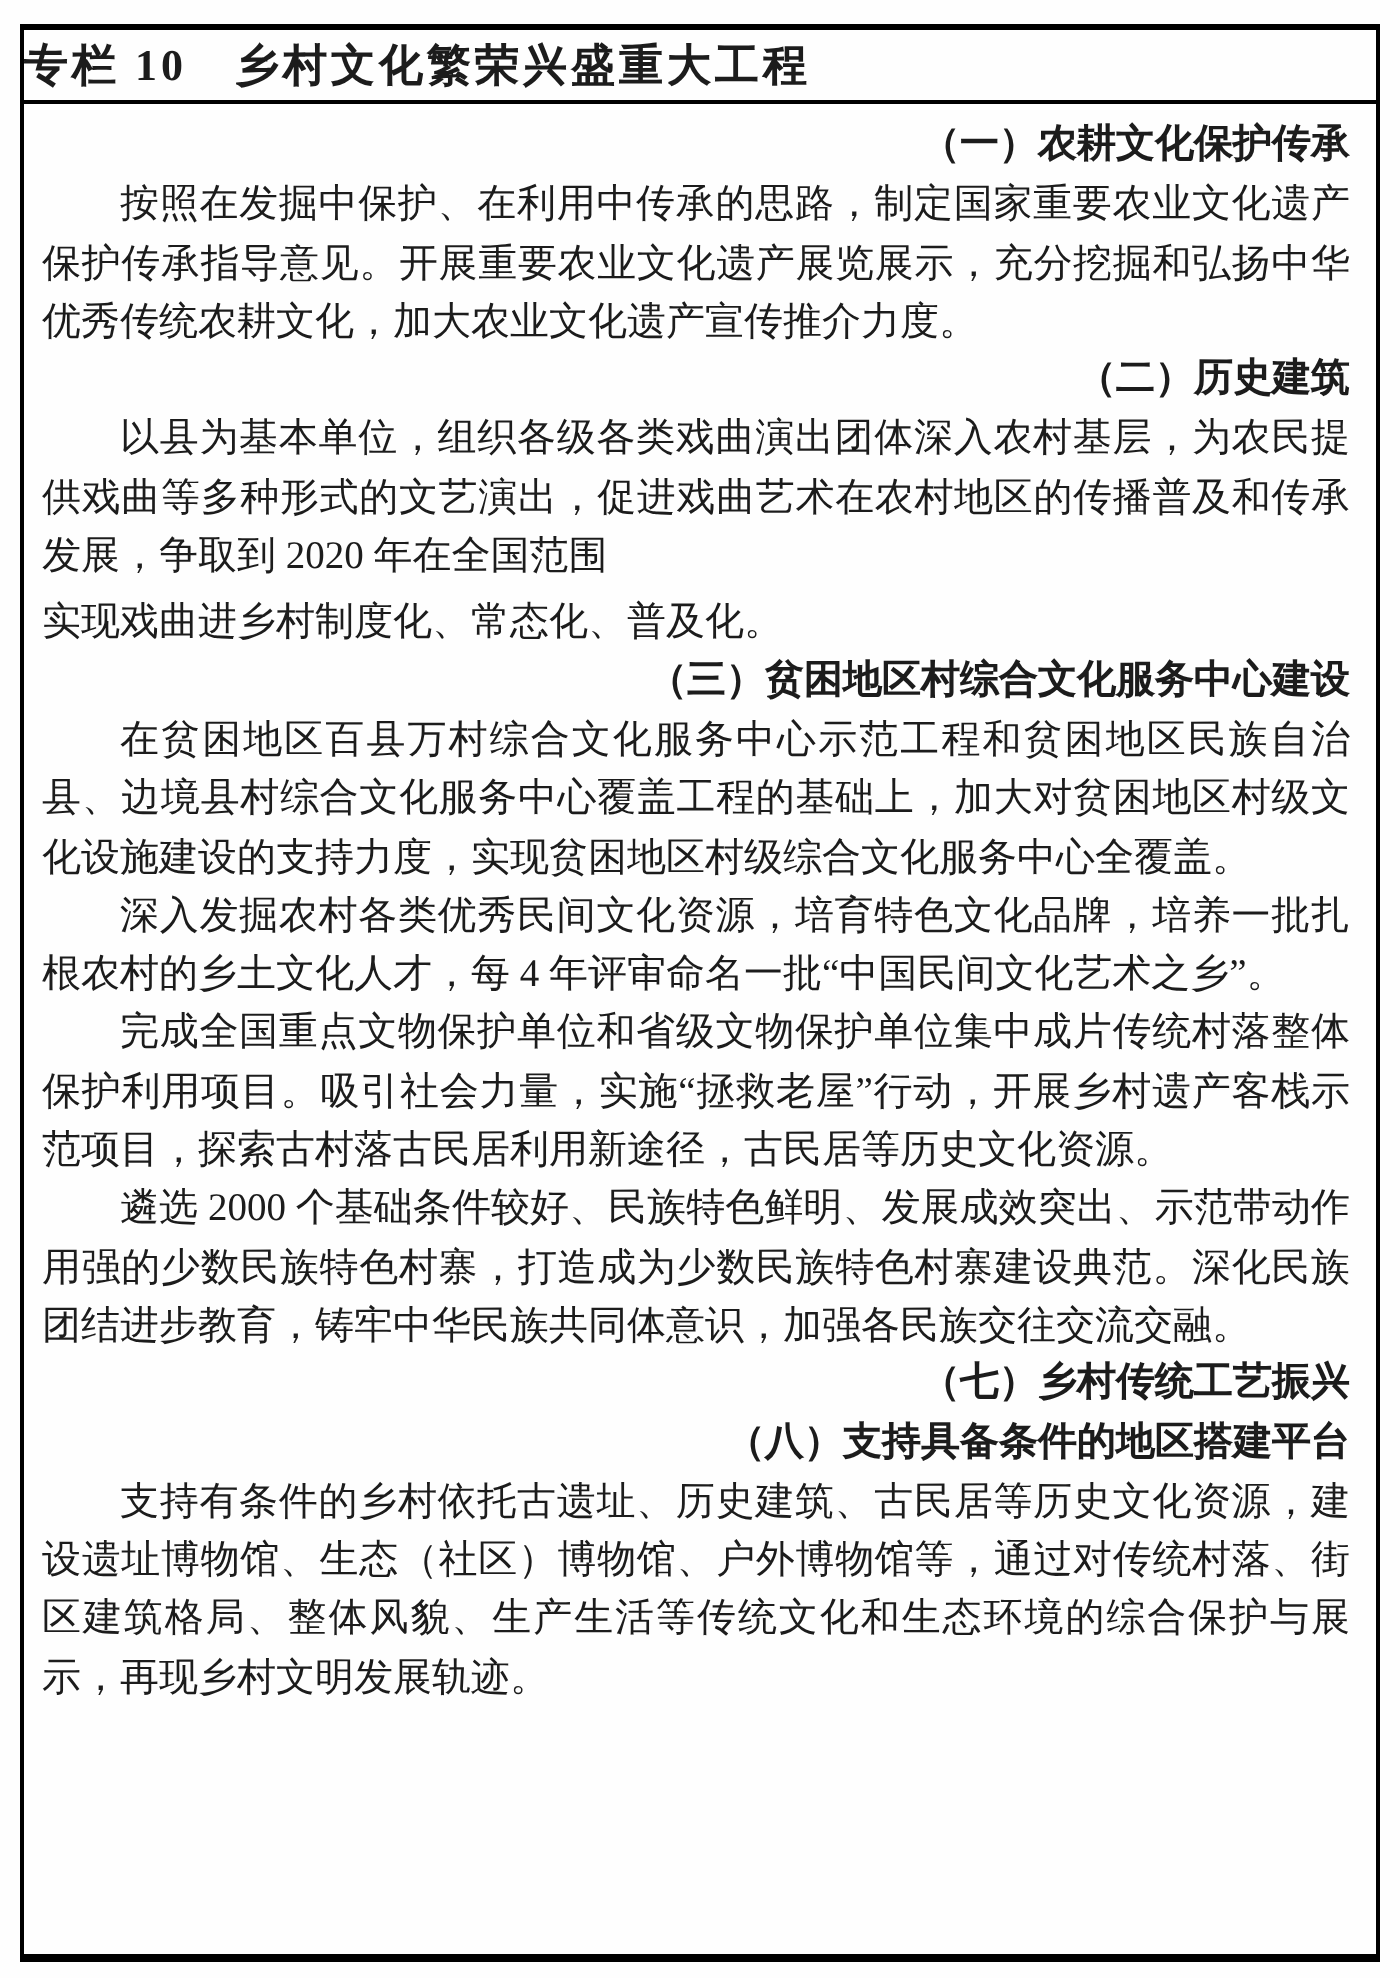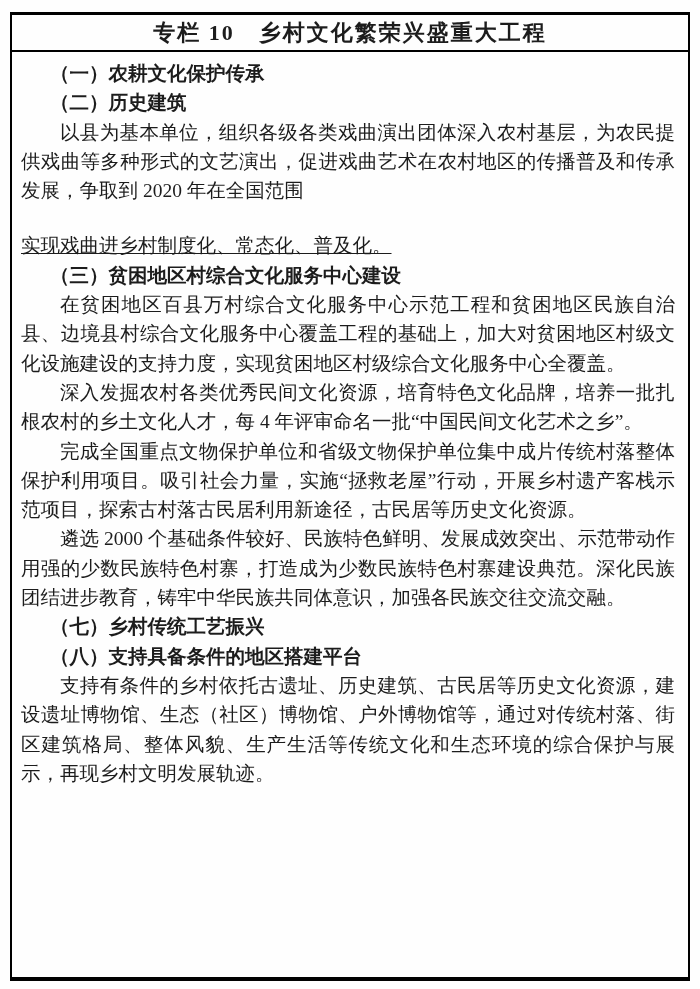--- a/index.html
+++ b/index.html
@@ -25,58 +25,58 @@
     bottom: 8px;
     border-style: solid;
     border-color: #000000;
     border-width: 3px 2px 4px 2px;
     background: #fefefe;
     box-sizing: border-box;
   }
   .box-title {
     height: 35px;
     line-height: 35px;
-    text-align: center;
     font-size: 22px;
     font-weight: bold;
     letter-spacing: 2px;
     border-bottom: 2px solid #000000;
     white-space: nowrap;
     overflow: hidden;
   }
   .box-body {
     padding: 7px 13px 0 9px;
     font-size: 19.5px;
     line-height: 29.3px;
     text-align: justify;
   }
   .sec-heading {
     font-weight: bold;
     text-indent: 29px;
-    text-align: left;
+    text-align: right;
+    font-family: Liberation Mono, monospace;
   }
   .para {
     margin: 0;
   }
   .para.indent {
     text-indent: 39px;
   }
   .para.gap-before {
-    margin-top: 26px;
-    text-decoration: underline;
+    margin-top: 4px;
   }
 </style>
 </head>
 <body>
 
 <div class="page">
   <div class="column-box">
     <div class="box-title">专栏 10　乡村文化繁荣兴盛重大工程</div>
     <div class="box-body" id="box-body">
         <div class="sec-heading">（一）农耕文化保护传承</div>
+        <div class="para indent">按照在发掘中保护、在利用中传承的思路，制定国家重要农业文化遗产保护传承指导意见。开展重要农业文化遗产展览展示，充分挖掘和弘扬中华优秀传统农耕文化，加大农业文化遗产宣传推介力度。</div>
         <div class="sec-heading">（二）历史建筑</div>
         <div class="para indent">以县为基本单位，组织各级各类戏曲演出团体深入农村基层，为农民提供戏曲等多种形式的文艺演出，促进戏曲艺术在农村地区的传播普及和传承发展，争取到 2020 年在全国范围</div>
         <div class="para gap-before">实现戏曲进乡村制度化、常态化、普及化。</div>
         <div class="sec-heading">（三）贫困地区村综合文化服务中心建设</div>
         <div class="para indent">在贫困地区百县万村综合文化服务中心示范工程和贫困地区民族自治县、边境县村综合文化服务中心覆盖工程的基础上，加大对贫困地区村级文化设施建设的支持力度，实现贫困地区村级综合文化服务中心全覆盖。</div>
         <div class="para indent">深入发掘农村各类优秀民间文化资源，培育特色文化品牌，培养一批扎根农村的乡土文化人才，每 4 年评审命名一批“中国民间文化艺术之乡”。</div>
         <div class="para indent">完成全国重点文物保护单位和省级文物保护单位集中成片传统村落整体保护利用项目。吸引社会力量，实施“拯救老屋”行动，开展乡村遗产客栈示范项目，探索古村落古民居利用新途径，古民居等历史文化资源。</div>
         <div class="para indent">遴选 2000 个基础条件较好、民族特色鲜明、发展成效突出、示范带动作用强的少数民族特色村寨，打造成为少数民族特色村寨建设典范。深化民族团结进步教育，铸牢中华民族共同体意识，加强各民族交往交流交融。</div>
         <div class="sec-heading">（七）乡村传统工艺振兴</div>
         <div class="sec-heading">（八）支持具备条件的地区搭建平台</div>

